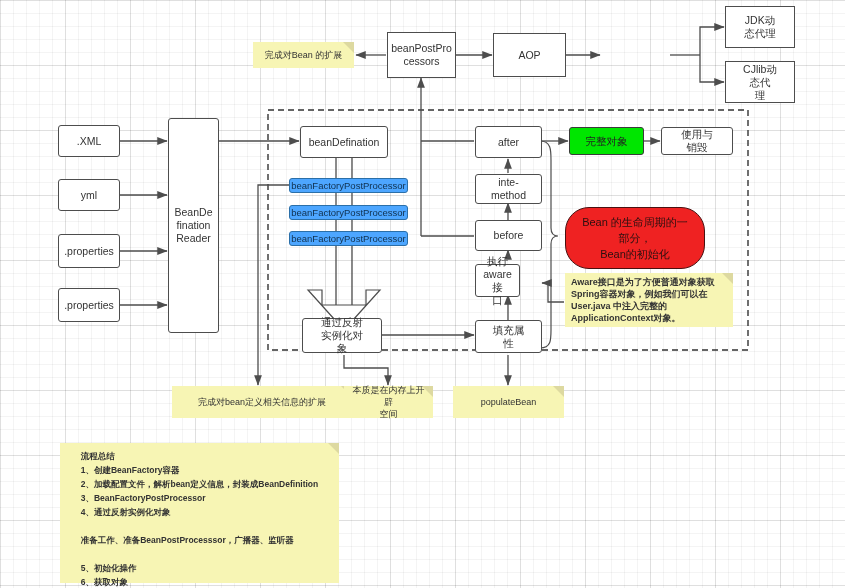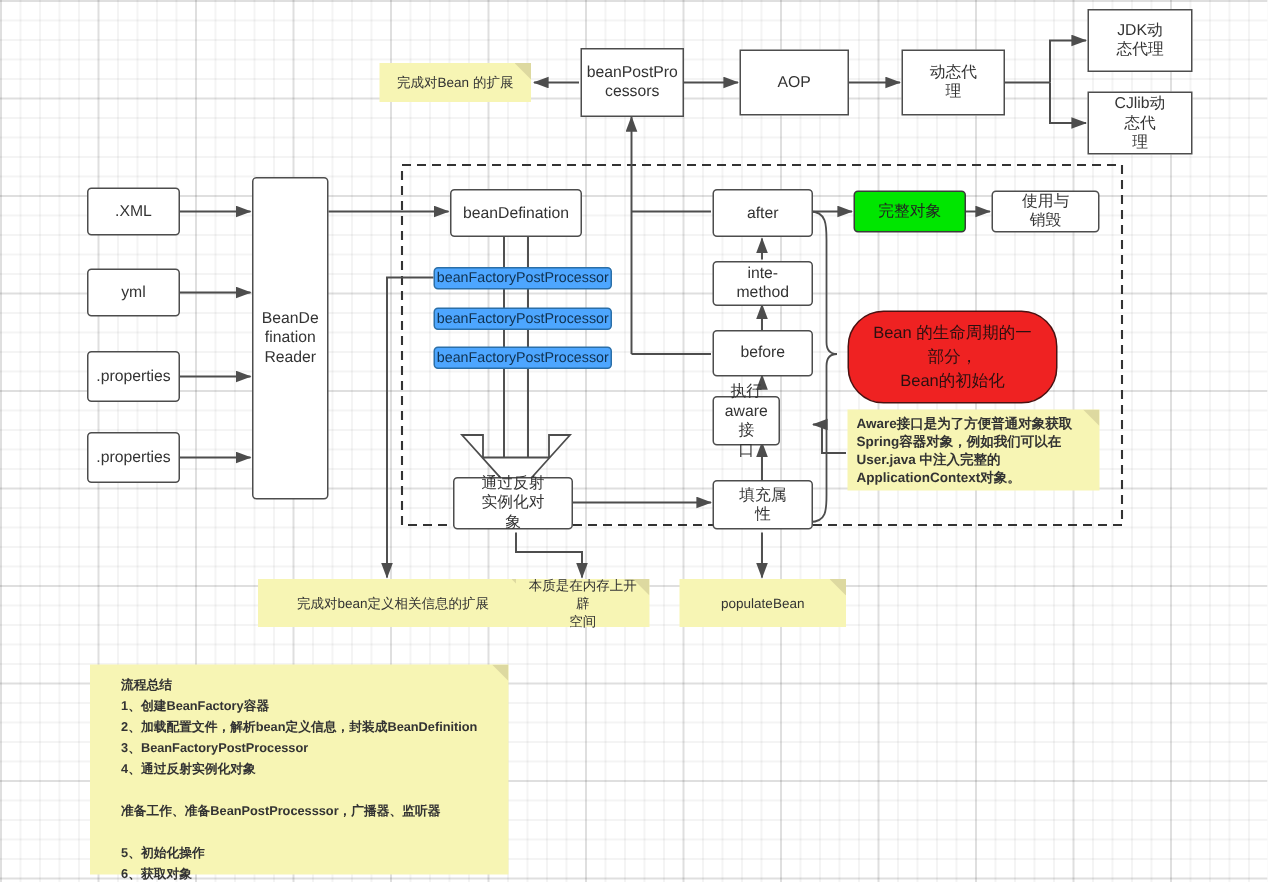--- a/index.html
+++ b/index.html
@@ -168,23 +168,20 @@
     <span class="fold"></span>
     <span>完成对Bean 的扩展</span>
   </div>
   <div class="node sq" style="left:387px;top:32px;width:69px;height:46px;">
     <span>beanPostPro
 cessors</span>
   </div>
   <div class="node sq" style="left:493px;top:33px;width:73px;height:44px;">
     <span>AOP</span>
   </div>
-  <div class="node sq" style="left:601px;top:33px;width:69px;height:44px;">
-    <span>动态代理</span>
-  </div>
   <div class="node sq" style="left:725px;top:6px;width:70px;height:42px;">
     <span>JDK动态代理</span>
   </div>
   <div class="node sq" style="left:725px;top:61px;width:70px;height:42px;">
     <span>CJlib动态代
 理</span>
   </div>
 
   <div class="node" style="left:300px;top:126px;width:88px;height:32px;">
     <span>beanDefination</span>

